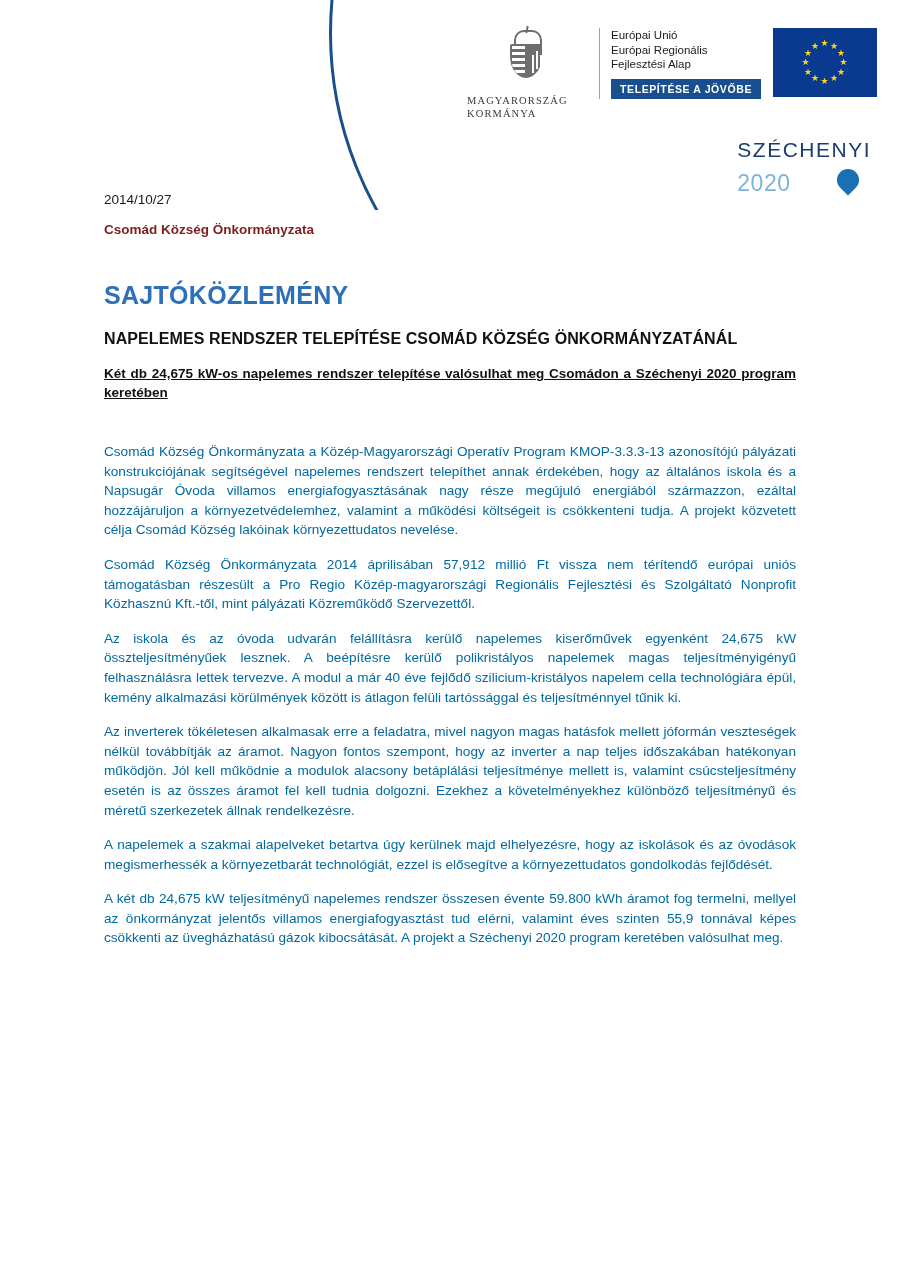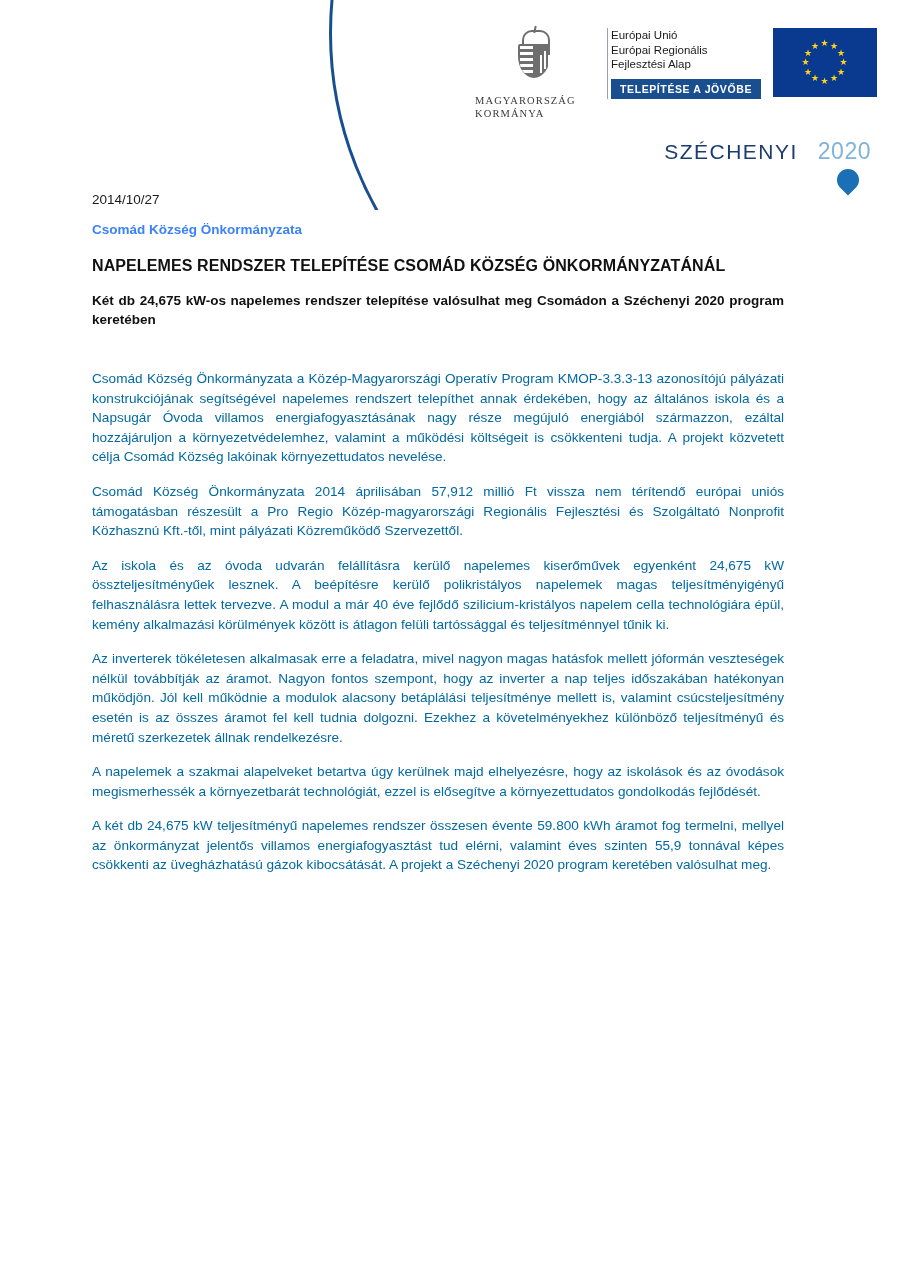--- a/index.html
+++ b/index.html
@@ -117,21 +117,21 @@
     font-family: "Liberation Serif", serif;
   }
 
   .eu-block {
     display: flex;
     align-items: flex-start;
     gap: 0;
   }
   .eu-left {
     border-left: 1px solid #9aa3ab;
-    padding-left: 3px;
+    padding-left: 11px;
   }
   .eu-lines {
     font-size: 11.5px;
     line-height: 14.5px;
     color: #1a1a1a;
     font-family: "Liberation Sans", sans-serif;
     margin-bottom: 7px;
   }
   .eu-badge {
     background: #1a4f8f;
@@ -159,21 +159,22 @@
   
   .szechenyi {
     position: absolute;
     top: 138px;
     right: 34px;
     text-align: right;
   }
   .szech-row {
     display: flex;
     align-items: baseline;
-    gap: 20px;
+    gap: 8px;
+    flex-direction: column;
   }
   .szech-word {
     font-size: 21px;
     letter-spacing: 1.5px;
     color: #1b3c6e;
     font-family: "Liberation Sans", sans-serif;
   }
   .szech-year {
     font-size: 23px;
     letter-spacing: 0.5px;
@@ -187,34 +188,34 @@
     width: 22px;
     height: 22px;
     background: #1a6fb5;
     border-radius: 50% 50% 50% 0;
     transform: rotate(-45deg);
   }
 
   
   .doc {
     position: absolute;
-    left: 92px;
+    left: 104px;
     top: 0;
     width: 700px;
   }
   .date {
     margin-top: 192px;
     font-size: 13.5px;
     color: #1a1a1a;
   }
   .org {
     margin-top: 15px;
     font-size: 13.5px;
     font-weight: bold;
-    color: #3b82f6;
+    color: #7f1d1d;
   }
   .title {
     margin-top: 44px;
     font-size: 25px;
     font-weight: bold;
     color: #2e6fba;
     letter-spacing: 0.3px;
   }
   .subtitle {
     margin-top: 20px;
@@ -224,20 +225,21 @@
     letter-spacing: 0.1px;
   }
   .lead {
     margin-top: 16px;
     font-size: 13.5px;
     font-weight: bold;
     color: #111111;
     text-align: justify;
     line-height: 19px;
     width: 692px;
+    text-decoration: underline;
   }
   .body-block {
     margin-top: 40px;
   }
   p.para {
     font-size: 13.6px;
     line-height: 19.6px;
     text-align: justify;
     color: #0369a1;
     margin: 0 0 15px 0;
@@ -292,20 +294,21 @@
       <span class="szech-word">SZÉCHENYI</span>
       <span class="szech-year">2020</span>
     </div>
     <div class="szech-pin"></div>
   </div>
 </div>
 
 <div class="doc">
   <div class="date">2014/10/27</div>
   <div class="org">Csomád Község Önkormányzata</div>
+  <div class="title">SAJTÓKÖZLEMÉNY</div>
   <div class="subtitle">NAPELEMES RENDSZER TELEPÍTÉSE CSOMÁD KÖZSÉG ÖNKORMÁNYZATÁNÁL</div>
   <div class="lead">Két db 24,675 kW-os napelemes rendszer telepítése valósulhat meg Csomádon a Széchenyi 2020 program keretében</div>
 
   <div class="body-block">
     <p class="para">Csomád Község Önkormányzata a Közép-Magyarországi Operatív Program KMOP-3.3.3-13 azonosítójú pályázati konstrukciójának segítségével napelemes rendszert telepíthet annak érdekében, hogy az általános iskola és a Napsugár Óvoda villamos energiafogyasztásának nagy része megújuló energiából származzon, ezáltal hozzájáruljon a környezetvédelemhez, valamint a működési költségeit is csökkenteni tudja. A projekt közvetett célja Csomád Község lakóinak környezettudatos nevelése.</p>
     <p class="para">Csomád Község Önkormányzata 2014 áprilisában 57,912 millió Ft vissza nem térítendő európai uniós támogatásban részesült a Pro Regio Közép-magyarországi Regionális Fejlesztési és Szolgáltató Nonprofit Közhasznú Kft.-től, mint pályázati Közreműködő Szervezettől.</p>
     <p class="para">Az iskola és az óvoda udvarán felállításra kerülő napelemes kiserőművek egyenként 24,675 kW összteljesítményűek lesznek. A beépítésre kerülő polikristályos napelemek magas teljesítményigényű felhasználásra lettek tervezve. A modul a már 40 éve fejlődő szilicium-kristályos napelem cella technológiára épül, kemény alkalmazási körülmények között is átlagon felüli tartóssággal és teljesítménnyel tűnik ki.</p>
     <p class="para">Az inverterek tökéletesen alkalmasak erre a feladatra, mivel nagyon magas hatásfok mellett jóformán veszteségek nélkül továbbítják az áramot. Nagyon fontos szempont, hogy az inverter a nap teljes időszakában hatékonyan működjön. Jól kell működnie a modulok alacsony betáplálási teljesítménye mellett is, valamint csúcsteljesítmény esetén is az összes áramot fel kell tudnia dolgozni. Ezekhez a követelményekhez különböző teljesítményű és méretű szerkezetek állnak rendelkezésre.</p>
     <p class="para">A napelemek a szakmai alapelveket betartva úgy kerülnek majd elhelyezésre, hogy az iskolások és az óvodások megismerhessék a környezetbarát technológiát, ezzel is elősegítve a környezettudatos gondolkodás fejlődését.</p>
     <p class="para">A két db 24,675 kW teljesítményű napelemes rendszer összesen évente 59.800 kWh áramot fog termelni, mellyel az önkormányzat jelentős villamos energiafogyasztást tud elérni, valamint éves szinten 55,9 tonnával képes csökkenti az üvegházhatású gázok kibocsátását. A projekt a Széchenyi 2020 program keretében valósulhat meg.</p>

